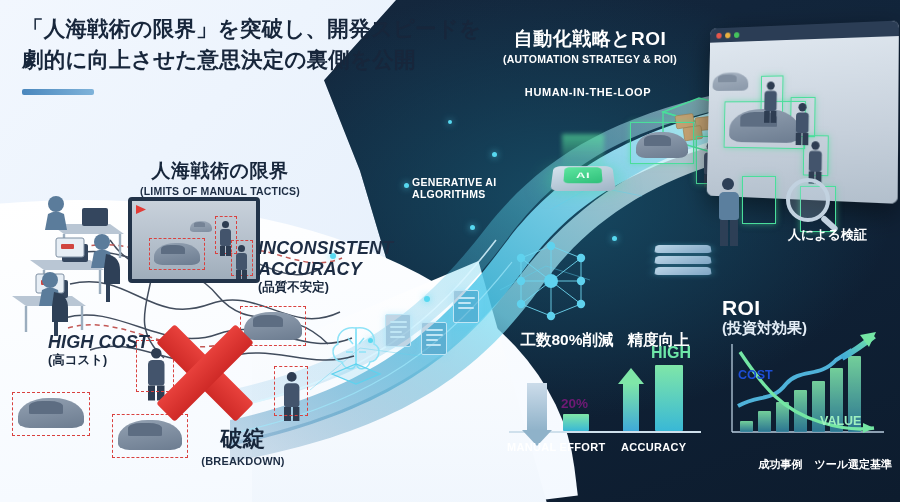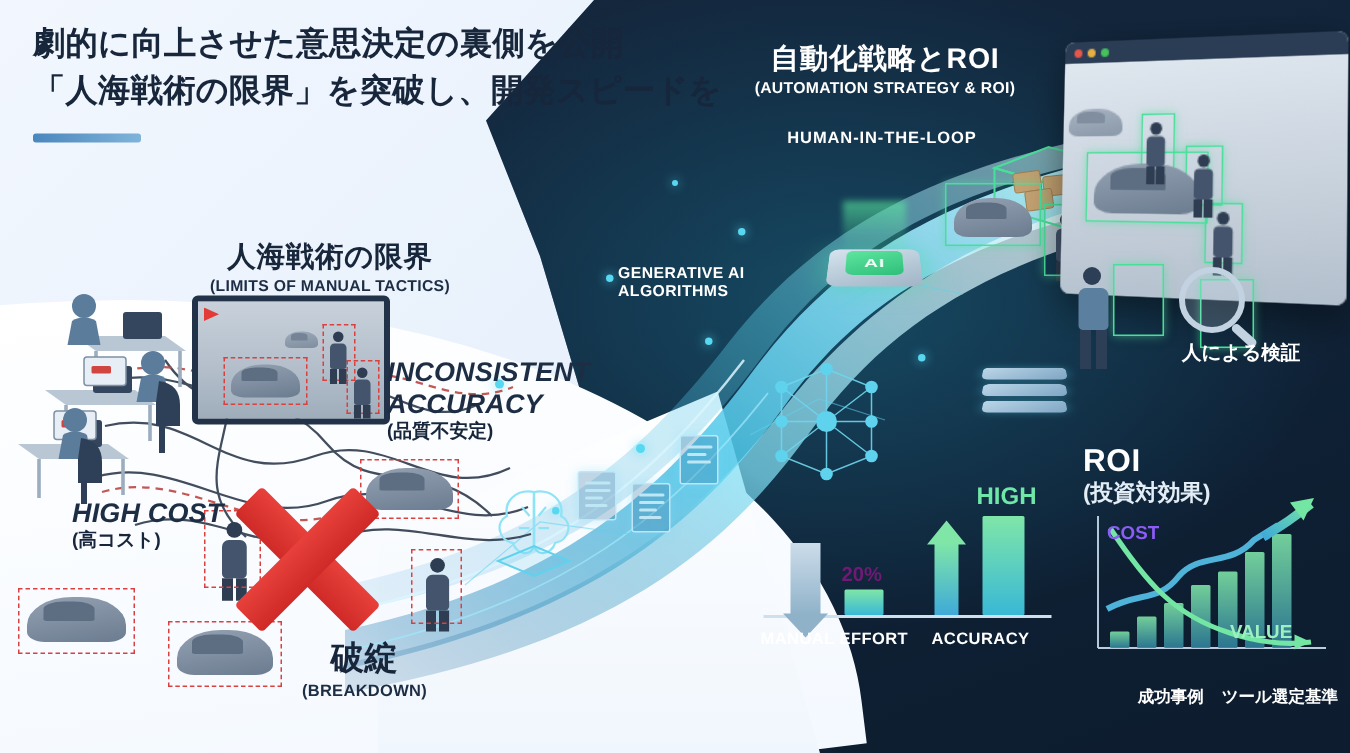--- a/index.html
+++ b/index.html
@@ -259,22 +259,22 @@
   <div class="dot" style="left:330px;top:253px;width:6px;height:6px"></div>
   <div class="dot" style="left:404px;top:183px;width:5px;height:5px"></div>
   <div class="dot" style="left:470px;top:225px;width:5px;height:5px"></div>
   <div class="dot" style="left:424px;top:296px;width:6px;height:6px"></div>
   <div class="dot" style="left:492px;top:152px;width:5px;height:5px"></div>
   <div class="dot" style="left:612px;top:236px;width:5px;height:5px"></div>
   <div class="dot" style="left:368px;top:338px;width:5px;height:5px"></div>
   <div class="dot" style="left:448px;top:120px;width:4px;height:4px"></div>
 
   <div class="title-block">
+    <div class="title-line">「人海戦術の限界」を突破し、開発スピードを</div>
     <div class="title-line">劇的に向上させた意思決定の裏側を公開</div>
-    <div class="title-line">「人海戦術の限界」を突破し、開発スピードを</div>
     <div class="accent-bar"></div>
   </div>
 
   <div class="lbl sec-head" style="left:100px; top:158px; width:240px;">
     <div class="jp">人海戦術の限界</div>
     <div class="en">(LIMITS OF MANUAL TACTICS)</div>
   </div>
 
   <div class="workers">
     <svg viewBox="0 0 170 150" style="width:100%;height:100%">
@@ -563,20 +563,24 @@
         <i style="top:21px;width:15px"></i>
     </div>
     <div class="doc" style="left:68px;top:2px;">
       <i style="top:6px;width:17px"></i>
         <i style="top:11px;width:13px"></i>
         <i style="top:16px;width:16px"></i>
     </div>
   </div>
 
   <div class="metrics">
+    <div class="heads">
+      <div>工数80%削減</div>
+      <div>精度向上</div>
+    </div>
     <div class="plot">
       <div class="axis-line"></div>
 
       <div class="arrow-down" style="left:22px; height:48px;"></div>
       <div class="bar-g" style="left:58px; width:26px; height:17px;"></div>
       <div class="bar-val" style="left:56px; bottom:42px;">20%</div>
 
       <div class="arrow-up" style="left:118px; height:48px;"></div>
       <div class="bar-g" style="left:150px; width:28px; height:66px;"></div>
       <div class="bar-val high" style="left:146px; bottom:91px;">HIGH</div>
@@ -611,21 +615,21 @@
           <rect x="88" y="37" width="13" height="51" rx="1"></rect>
           <rect x="106" y="24" width="13" height="64" rx="1"></rect>
           <rect x="124" y="12" width="13" height="76" rx="1"></rect>
         </g>
         <path d="M14,62 C36,50 48,58 62,40 C76,24 96,34 112,16 L128,6" stroke="#4fb2d9" stroke-width="4" fill="none" stroke-linejoin="round"></path>
         <path d="M16,8 C40,44 58,66 96,78 C118,85 136,86 150,84" stroke="#74e6a4" stroke-width="3.4" fill="none"></path>
         <path d="M150,84 l-11,-5 l0,10 Z" fill="#74e6a4"></path>
         <path d="M118,14 C132,6 140,0 150,-8" stroke="url(#upg)" stroke-width="6" fill="none"></path>
         <path d="M152,-12 l-16,3 l9,12 Z" fill="#74e6a4"></path>
       </svg>
-      <div class="roi-lbl" style="left:14px; top:4px; color:#8b5cf6;">COST</div>
+      <div class="roi-lbl" style="left:14px; top:24px; color:#1d4ed8;">COST</div>
       <div class="roi-lbl" style="left:96px; top:70px; color:#9ef0c0;">VALUE</div>
     </div>
     <div class="foot">
       <span>成功事例</span>
       <span>ツール選定基準</span>
     </div>
   </div>
 
 </div>
 

